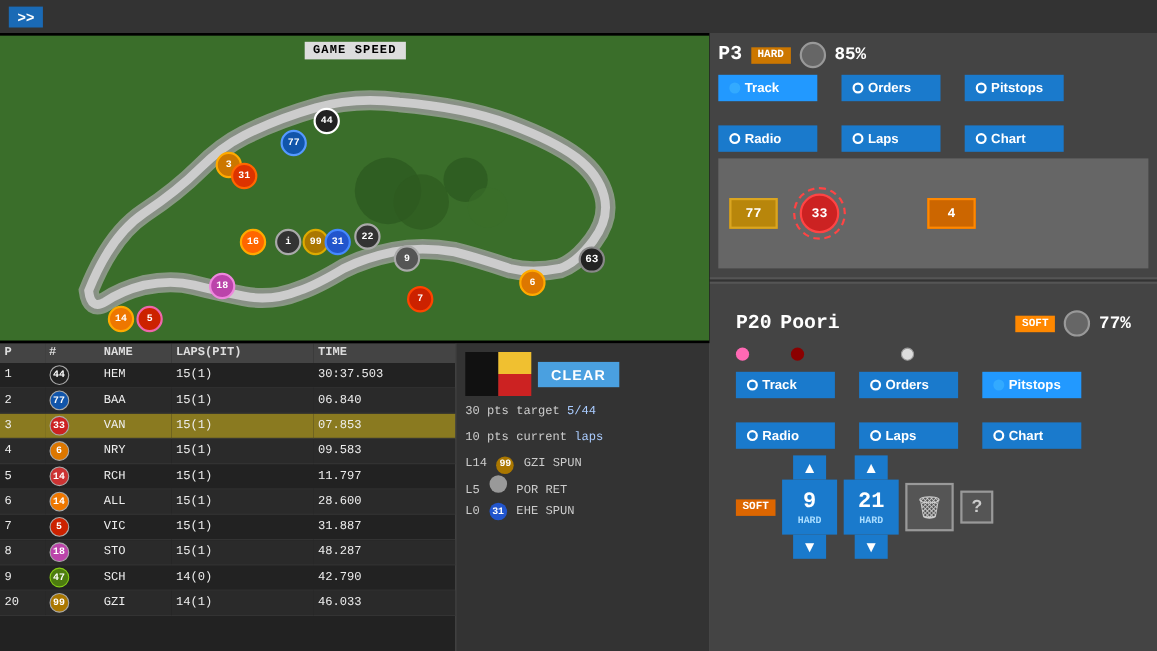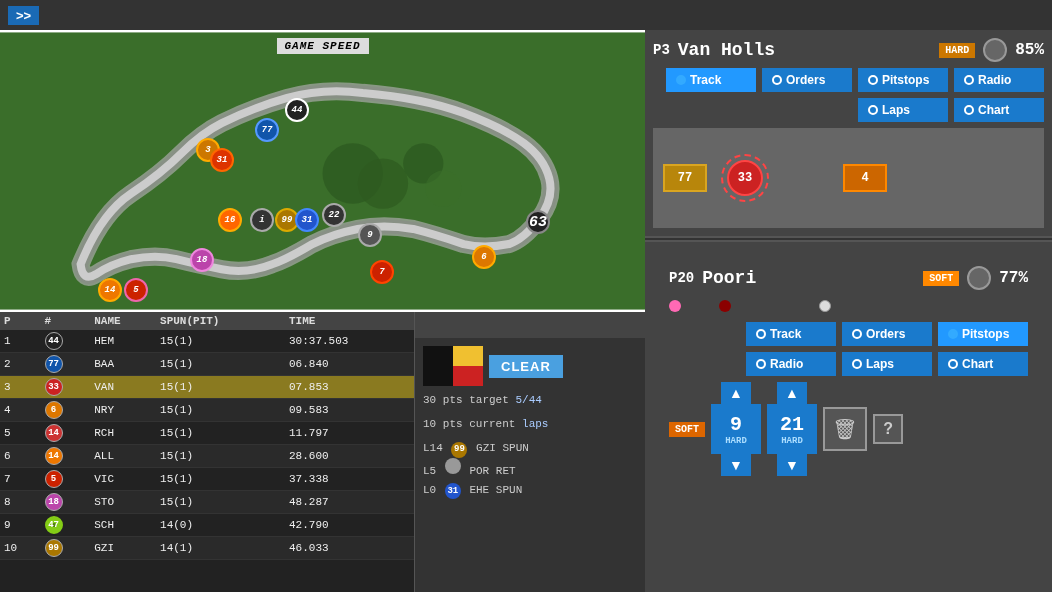--- a/index.html
+++ b/index.html
@@ -42,23 +42,22 @@
     .left-panel {
       width: 645px;
       display: flex;
       flex-direction: column;
       background: #444;
     }
 
     .track-view {
       flex: 1;
       position: relative;
-      background: #ffffff;
+      background: #000000;
       overflow: hidden;
-      font-style: italic;
     }
 
     .game-speed-label {
       position: absolute;
       top: 8px;
       left: 50%;
       transform: translateX(-50%);
       background: #ddd;
       color: #000;
       font-size: 11px;
@@ -151,21 +150,20 @@
     }
 
     
     .info-panel {
       flex: 1;
       background: #333;
       padding: 8px;
       display: flex;
       flex-direction: column;
       gap: 6px;
-      margin-top: 26px;
     }
 
     .flag-container {
       display: flex;
       gap: 6px;
       align-items: center;
     }
 
     .flag {
       width: 60px;
@@ -252,21 +250,21 @@
     }
 
     .player-header {
       display: flex;
       align-items: center;
       gap: 8px;
     }
 
     .player-position {
       color: white;
-      font-size: 14px;
+      font-size: 18px;
       font-weight: bold;
       text-align: center;
     }
 
     .player-name {
       color: white;
       font-size: 18px;
       font-weight: bold;
       flex: 1;
     }
@@ -293,23 +291,22 @@
     }
 
     .pct-label {
       color: white;
       font-size: 16px;
       font-weight: bold;
     }
 
     .radio-buttons-row {
       display: flex;
-      gap: 6px;
+      gap: 22px;
       flex-wrap: wrap;
-      justify-content: flex-end;
     }
 
     .radio-btn {
       background: #1a7acc;
       color: white;
       border: none;
       padding: 5px 10px;
       font-size: 12px;
       font-weight: bold;
       cursor: pointer;
@@ -541,36 +538,36 @@
           <div class="car-marker" style="left: 210px; top: 118px; background: rgb(221, 51, 0); border-color: rgb(255, 102, 0); font-size: 9px;">31</div>
           <div class="car-marker" style="left: 218px; top: 178px; background: rgb(255, 102, 0); border-color: rgb(255, 170, 0); font-size: 9px;">16</div>
           <div class="car-marker" style="left: 250px; top: 178px; background: rgb(51, 51, 51); border-color: rgb(170, 170, 170); font-size: 9px;">i</div>
           <div class="car-marker" style="left: 275px; top: 178px; background: rgb(170, 119, 0); border-color: rgb(221, 170, 0); font-size: 9px;">99</div>
           <div class="car-marker" style="left: 295px; top: 178px; background: rgb(34, 85, 204); border-color: rgb(68, 136, 255); font-size: 9px;">31</div>
           <div class="car-marker" style="left: 322px; top: 173px; background: rgb(51, 51, 51); border-color: rgb(170, 170, 170); font-size: 9px;">22</div>
           <div class="car-marker" style="left: 358px; top: 193px; background: rgb(85, 85, 85); border-color: rgb(170, 170, 170); font-size: 9px;">9</div>
           <div class="car-marker" style="left: 190px; top: 218px; background: rgb(187, 68, 170); border-color: rgb(238, 136, 221); font-size: 9px;">18</div>
           <div class="car-marker" style="left: 370px; top: 230px; background: rgb(204, 34, 0); border-color: rgb(255, 68, 0); font-size: 9px;">7</div>
           <div class="car-marker" style="left: 472px; top: 215px; background: rgb(221, 119, 0); border-color: rgb(255, 170, 0); font-size: 9px;">6</div>
-          <div class="car-marker" style="left: 526px; top: 180px; background: rgb(34, 34, 34); border-color: rgb(136, 136, 136); font-size: 15px;">63</div>
+          <div class="car-marker" style="left: 526px; top: 194px; background: rgb(34, 34, 34); border-color: rgb(136, 136, 136); font-size: 10px;">63</div>
           <div class="car-marker" style="left: 98px; top: 248px; background: rgb(238, 119, 0); border-color: rgb(255, 170, 0); font-size: 9px;">14</div>
           <div class="car-marker" style="left: 124px; top: 248px; background: rgb(204, 34, 0); border-color: rgb(238, 102, 170); font-size: 9px;">5</div>
         </div>
     </div>
 
     <div class="bottom-section">
 
       <div class="standings-table">
         <table>
           <thead>
             <tr>
               <th>P</th>
               <th>#</th>
               <th>NAME</th>
-              <th>SPUN(PIT)</th>
+              <th>LAPS(PIT)</th>
               <th>TIME</th>
             </tr>
           </thead>
           <tbody id="standings-body">
           <tr>
     <td>1</td>
     <td>
       <span class="car-badge" style="background:#222; border:1px solid #aaa;">44</span>
     </td>
     <td>HEM</td>
@@ -622,42 +619,42 @@
     <td>15(1)</td>
     <td>28.600</td>
   </tr>
               <tr>
     <td>7</td>
     <td>
       <span class="car-badge" style="background:#cc2200; border:1px solid #aaa;">5</span>
     </td>
     <td>VIC</td>
     <td>15(1)</td>
-    <td>37.338</td>
+    <td>31.887</td>
   </tr>
               <tr>
     <td>8</td>
     <td>
       <span class="car-badge" style="background:#bb44aa; border:1px solid #aaa;">18</span>
     </td>
     <td>STO</td>
     <td>15(1)</td>
     <td>48.287</td>
   </tr>
               <tr>
     <td>9</td>
     <td>
-      <span class="car-badge" style="background:#4d7c0f; border:7px solid #84cc16;">47</span>
+      <span class="car-badge" style="background:#4d7c0f; border:1px solid #84cc16;">47</span>
     </td>
     <td>SCH</td>
     <td>14(0)</td>
     <td>42.790</td>
   </tr>
               <tr>
-    <td>10</td>
+    <td>20</td>
     <td>
       <span class="car-badge" style="background:#aa7700; border:1px solid #aaa;">99</span>
     </td>
     <td>GZI</td>
     <td>14(1)</td>
     <td>46.033</td>
   </tr>
             </tbody>
         </table>
       </div>
@@ -694,21 +691,20 @@
       </div>
 
     </div>
   </div>
 
   <div class="right-panel">
 
     <div class="player-card">
       <div class="player-header">
         <span class="player-position">P3</span>
-        <span class="player-name">Van Holls</span>
         <span class="tyre-badge tyre-hard">HARD</span>
         <div class="compound-circle"></div>
         <span class="pct-label">85%</span>
       </div>
 
       <div class="radio-buttons-row" id="p3-buttons">
       <button class="radio-btn active"><span class="radio-dot filled"></span>Track</button>
           <button class="radio-btn"><span class="radio-dot "></span>Orders</button>
           <button class="radio-btn"><span class="radio-dot "></span>Pitstops</button>
           <button class="radio-btn"><span class="radio-dot "></span>Radio</button>

